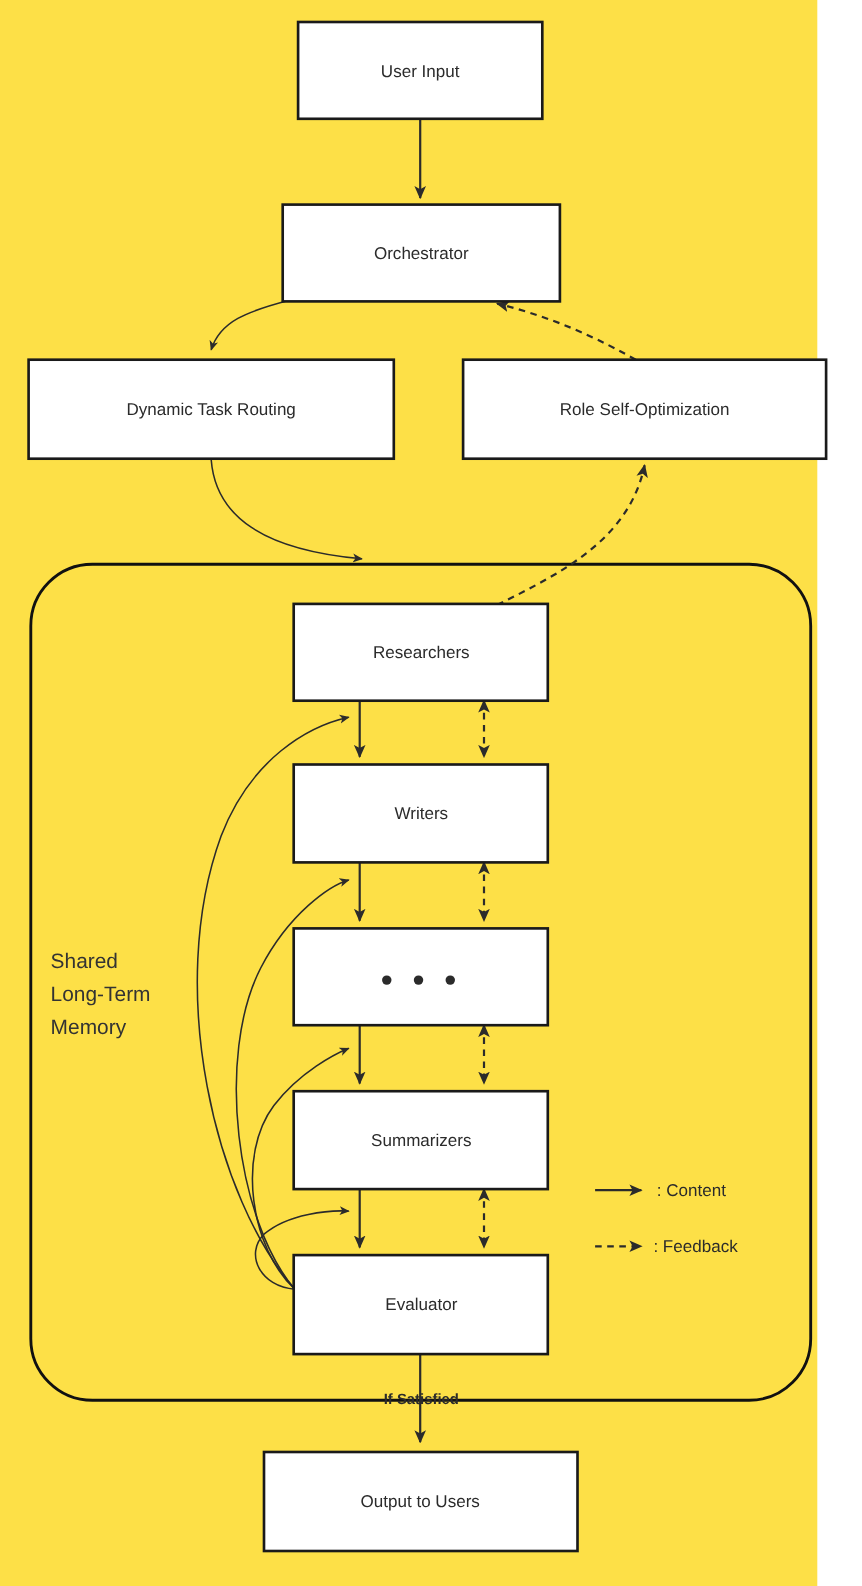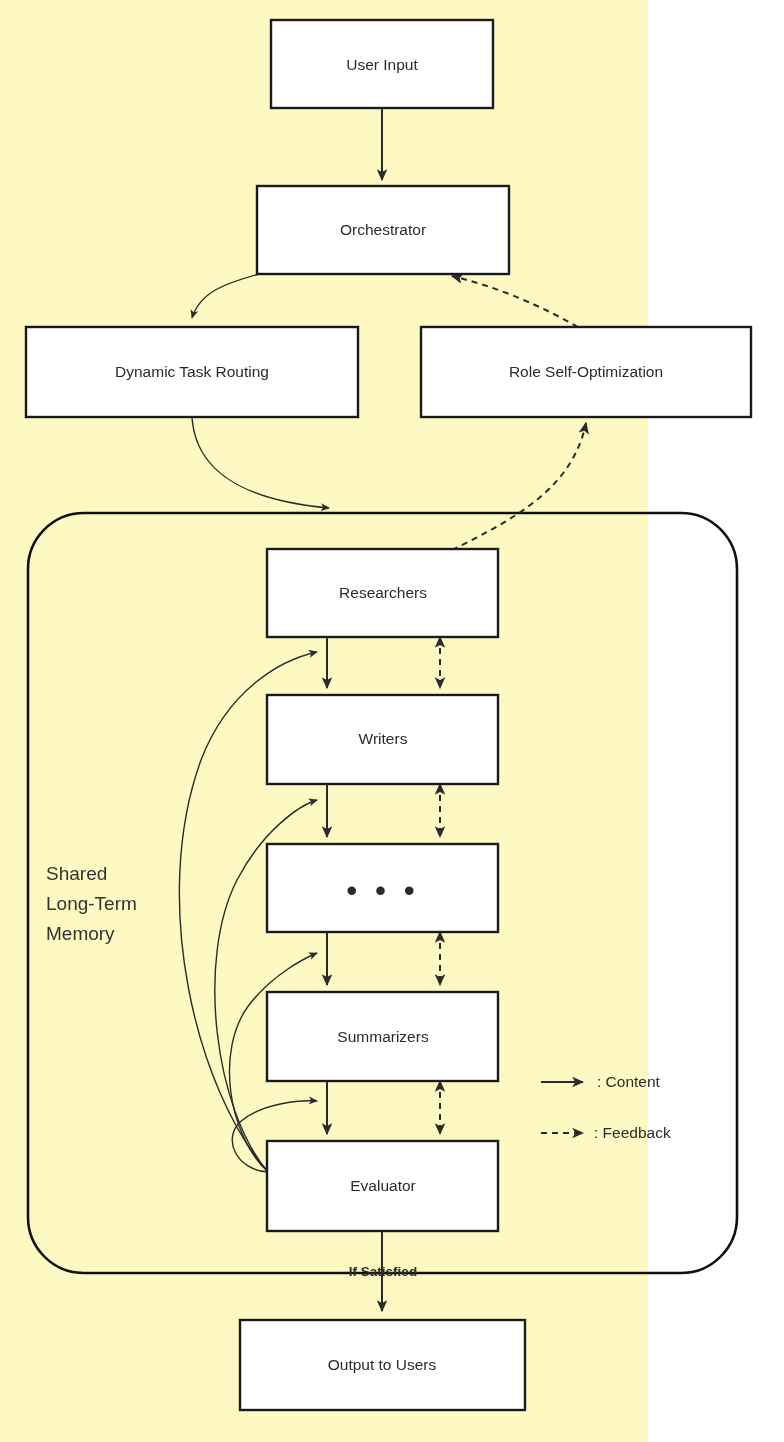--- a/index.html
+++ b/index.html
@@ -8,23 +8,23 @@
     background: #ffffff;
   }
   body {
     width: 784px;
     height: 1442px;
     font-family: "Liberation Sans", sans-serif;
     overflow: hidden;
   }
   #diagram-root {
     position: relative;
-    width: 648px;
+    width: 743px;
     height: 1442px;
-    background: #fef9c3;
+    background: #fde047;
   }
   svg#flow {
     display: block;
     width: 784px;
     height: 1442px;
   }
   .node-rect {
     fill: #ffffff;
     stroke: #1a1a1a;
     stroke-width: 2.4;

